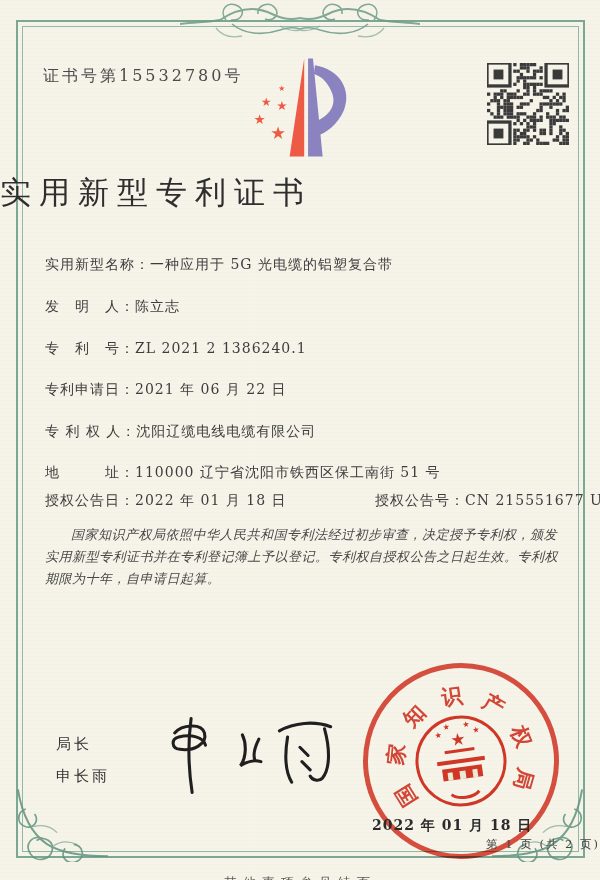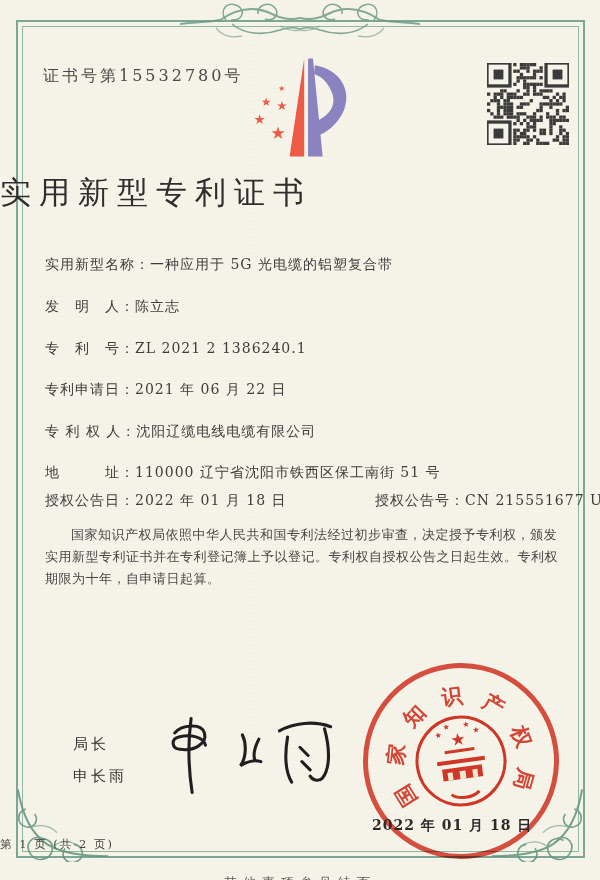--- a/index.html
+++ b/index.html
@@ -24,38 +24,38 @@
   .title{position:absolute;left:0;right:0;top:172px;text-align:left;
     font-size:31px;letter-spacing:8px;color:#2e2e2e;font-weight:500;}
   
   .field{position:absolute;left:45px;right:40px;font-size:14px;letter-spacing:1px;
     color:#3d3d3d;white-space:nowrap;}
   .flabel{color:#3d3d3d;margin-top:32px;}
   .fvalue{color:#3d3d3d;}
   .grant-right{position:absolute;left:330px;top:0;}
   
   .body-text{position:absolute;left:45px;right:42px;top:524px;
-    font-size:13px;line-height:1.68;color:#474747;letter-spacing:0.5px;}
+    font-size:13px;line-height:1.68;color:#474747;font-style:italic;letter-spacing:0.5px;}
   .body-text p{margin:0 0 3px 0;text-indent:2em;}
   
-  .signer{position:absolute;left:56px;top:735px;font-size:15px;letter-spacing:3px;color:#333;margin-left:17px;}
+  .signer{position:absolute;left:56px;top:735px;font-size:15px;letter-spacing:3px;color:#333;}
   .signer div{margin-bottom:13px;}
   .signature{position:absolute;left:148px;top:712px;}
   
   .seal{position:absolute;left:363px;top:663px;width:186px;height:186px;
     border:5px solid rgba(216,57,42,0.88);border-radius:50%;
     transform:rotate(-8deg);mix-blend-mode:multiply;}
   .seal span{position:absolute;left:50%;top:50%;width:26px;height:26px;margin:-13px 0 0 -13px;
     text-align:center;font-size:21px;font-weight:bold;color:rgba(216,57,42,0.92);
     line-height:26px;}
   .emblem{position:absolute;left:50%;top:50%;transform:translate(-50%,-50%);}
   .seal-date{position:absolute;left:372px;top:817px;font-size:14px;font-weight:bold;
     letter-spacing:1px;color:#2b2b2b;z-index:5;}
   
-  .footer{position:absolute;left:0;right:0;top:837px;text-align:left;
+  .footer{position:absolute;left:0;right:0;top:837px;text-align:right;
     font-size:11.5px;letter-spacing:2px;color:#444;}
   .cut-text-wrap{position:absolute;left:0;right:0;top:866px;height:14px;overflow:hidden;
     text-align:center;}
   .cut-text{font-size:13px;letter-spacing:6px;color:#5a5a5a;position:relative;top:6px;}
 </style>
 </head>
 <body>
 
 <div class="texture"></div>
 

